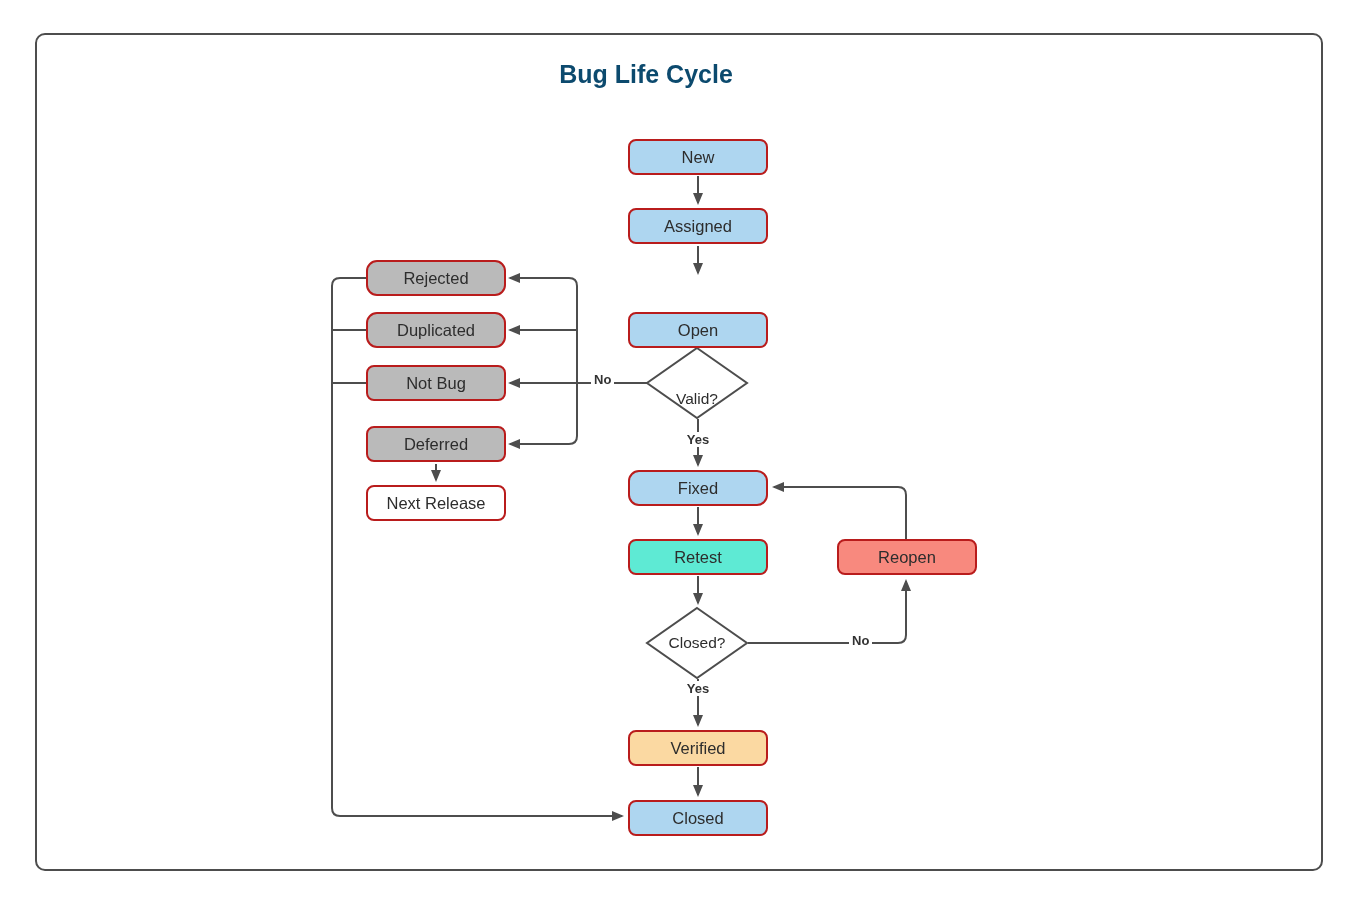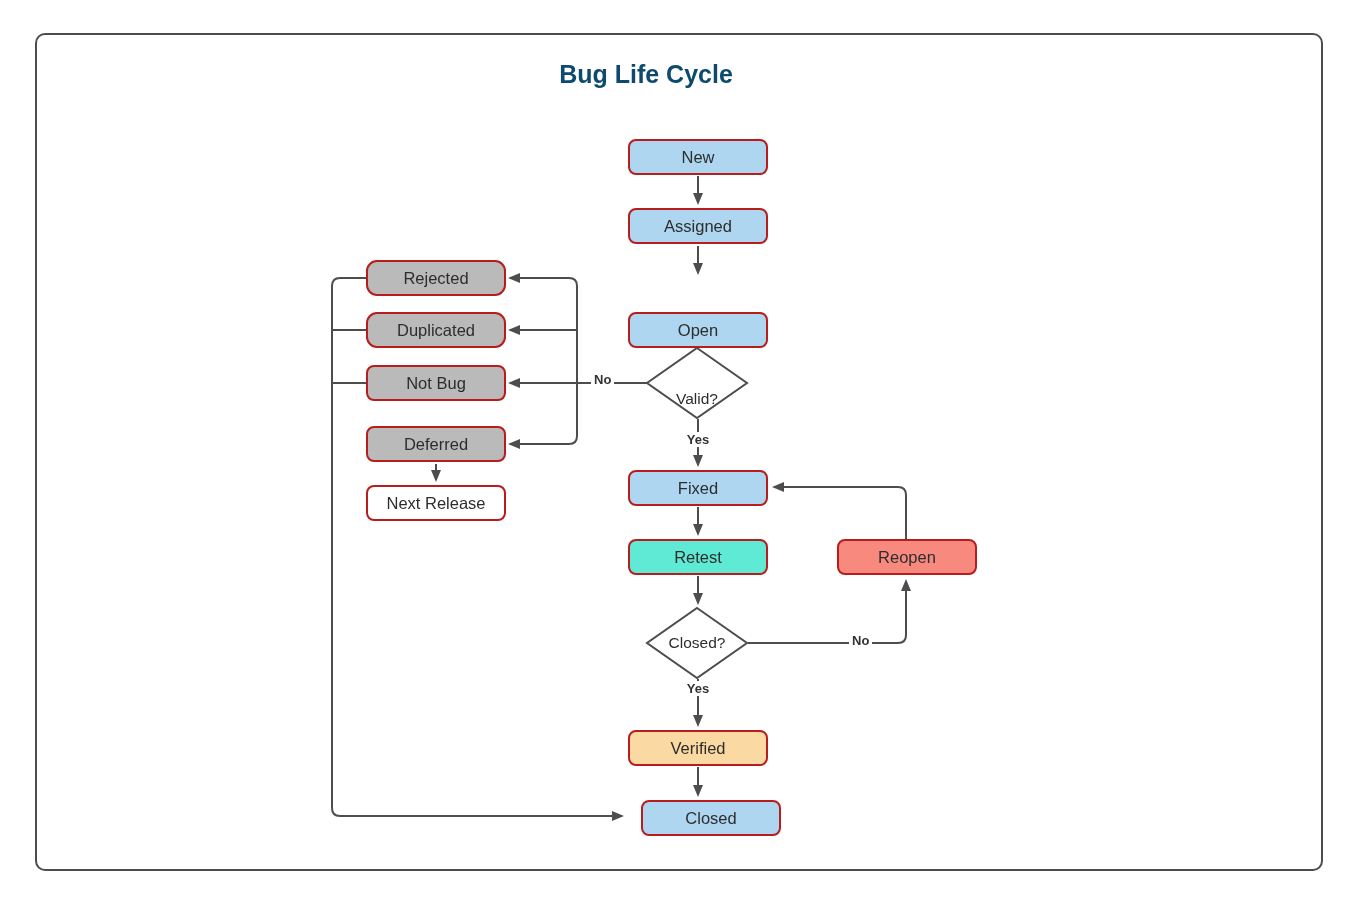--- a/index.html
+++ b/index.html
@@ -17,21 +17,21 @@
     justify-content:center;font-size:15.5px;color:#2d2d2d;}
   .elabel{position:absolute;font-size:13px;font-weight:bold;color:#333333;
     background:#ffffff;padding:0 3px;line-height:15px;}
   .edge{stroke:#4d4d4d;stroke-width:2;fill:none;}
   .diamond{fill:#ffffff;stroke:#4d4d4d;stroke-width:2;}
   .ahead{fill:#4d4d4d;}
   
   #n-new{left:628px;top:139px;}
   #n-assigned{left:628px;top:208px;}
   #n-open{left:628px;top:278px;margin-top:34px;}
-  #n-fixed{left:628px;top:470px;}
+  #n-fixed{left:628px;top:470px;border-radius:11px;}
   #n-retest{left:628px;top:539px;}
   #n-verified{left:628px;top:730px;}
   #n-closed{left:628px;top:800px;}
   #n-rejected{left:366px;top:260px;border-radius:11px;}
   #n-duplicated{left:366px;top:312px;border-radius:11px;}
   #n-notbug{left:366px;top:365px;}
   #n-deferred{left:366px;top:426px;}
   #n-nextrelease{left:366px;top:485px;}
   #n-reopen{left:837px;top:539px;}
   #dl-valid{left:647px;top:366px;margin-top:16px;}
@@ -81,21 +81,21 @@
     <polygon class="diamond" points="697,348 747,383 697,418 647,383"></polygon>
     <polygon class="diamond" points="697,608 747,643 697,678 647,643"></polygon>
   </svg>
 
   <div class="node" id="n-new" style="background-color: rgb(174, 214, 240);">New</div>
   <div class="node" id="n-assigned" style="background-color: rgb(174, 214, 240);">Assigned</div>
   <div class="node" id="n-open" style="background-color: rgb(174, 214, 240);">Open</div>
   <div class="node" id="n-fixed" style="background-color: rgb(174, 214, 240);">Fixed</div>
   <div class="node" id="n-retest" style="background-color: #5eead4;">Retest</div>
   <div class="node" id="n-verified" style="background-color: rgb(251, 217, 162);">Verified</div>
-  <div class="node" id="n-closed" style="background-color: rgb(174, 214, 240); margin-left: 13px;">Closed</div>
+  <div class="node" id="n-closed" style="background-color: rgb(174, 214, 240);">Closed</div>
   <div class="node" id="n-rejected" style="background-color: rgb(186, 186, 186);">Rejected</div>
   <div class="node" id="n-duplicated" style="background-color: rgb(186, 186, 186);">Duplicated</div>
   <div class="node" id="n-notbug" style="background-color: rgb(186, 186, 186);">Not Bug</div>
   <div class="node" id="n-deferred" style="background-color: rgb(186, 186, 186);">Deferred</div>
   <div class="node" id="n-nextrelease" style="background-color: rgb(255, 255, 255);">Next Release</div>
   <div class="node" id="n-reopen" style="background-color: rgb(248, 137, 126);">Reopen</div>
 
   <div class="dlabel" id="dl-valid">Valid?</div>
   <div class="dlabel" id="dl-passed">Closed?</div>
 

